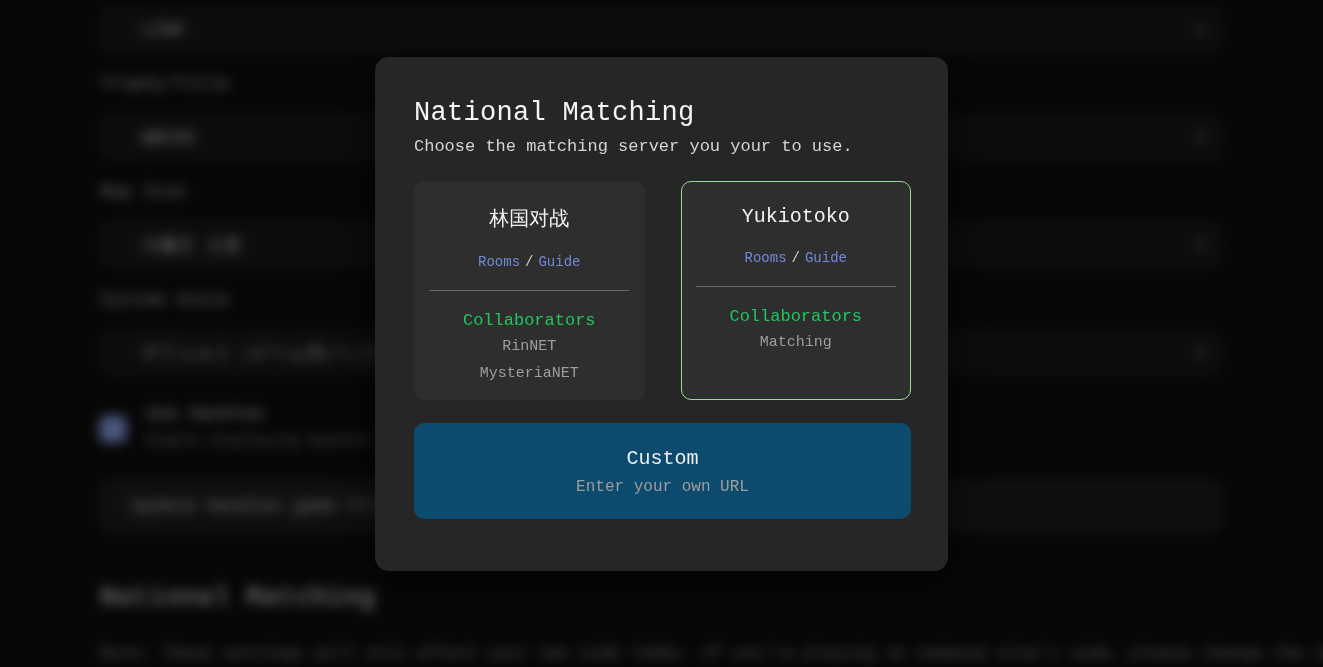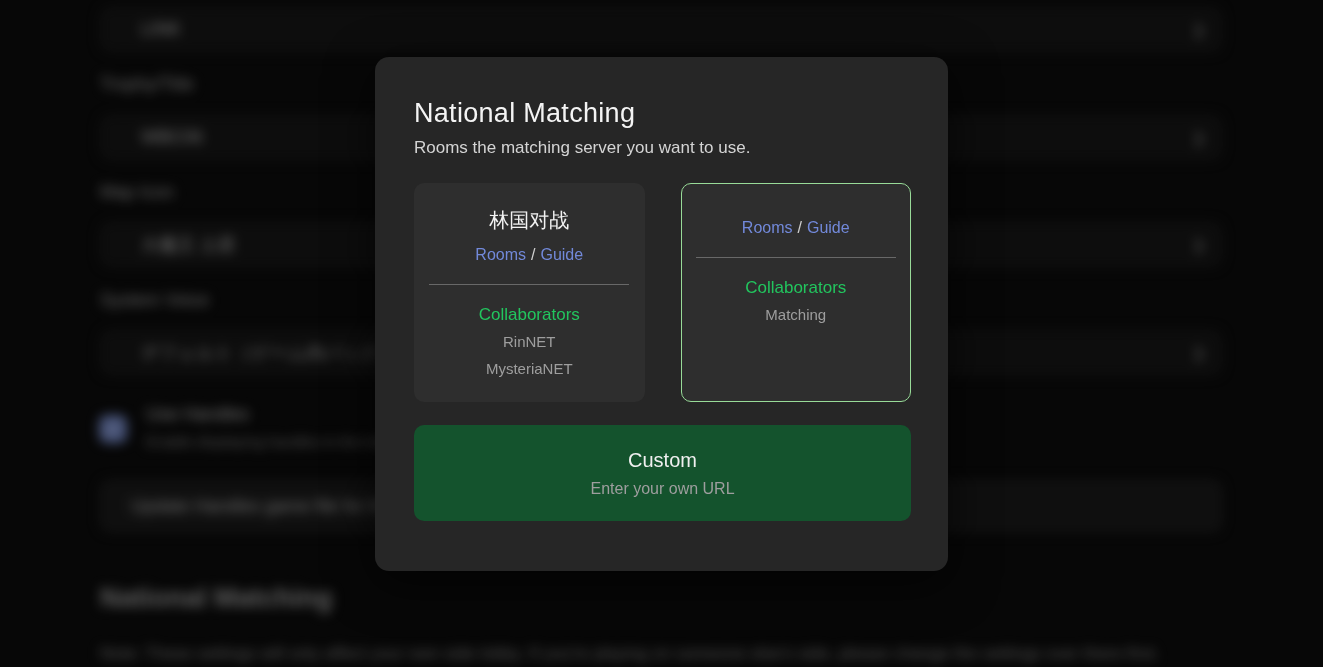--- a/index.html
+++ b/index.html
@@ -1,18 +1,18 @@
 <!DOCTYPE html>
 <html><head>
 <meta charset="utf-8">
 <style>
   html,body { margin:0; padding:0; background:#0d0d0d; }
   body { width:1323px; height:667px; overflow:hidden;
          font-family:"Liberation Sans","DejaVu Sans",sans-serif; }
-  .screen { position:relative; width:1323px; height:667px; overflow:hidden; background:#0d0d0d; }
+  .screen { position:relative; width:1323px; height:667px; overflow:hidden; background:#0d0d0d;font-family:Liberation Mono, monospace; }
 
   
   .backdrop { position:absolute; inset:0; filter:blur(6px); }
   .bg-input { position:absolute; left:100px; width:1122px; height:45px; box-sizing:border-box;
               background:#181818; border:1px solid #2c2c2c; border-radius:10px;
               display:flex; align-items:center; padding:0 40px; color:#cfcfcf; font-size:18px; }
   .bg-input .chev { position:absolute; right:16px; color:#9a9a9a; font-size:15px; }
   .bg-label { position:absolute; left:100px; color:#b8b8b8; font-size:18px; }
   .bg-check { position:absolute; left:99px; top:415px; width:28px; height:28px; background:#8096da;
               border-radius:8px; color:#fff; display:flex; align-items:center; justify-content:center; font-size:18px; }
@@ -30,27 +30,27 @@
   .modal { position:absolute; left:375px; top:57px; width:573px; height:514px; box-sizing:border-box;
            background:#262626; border-radius:14px; box-shadow:0 12px 48px rgba(0,0,0,0.65);
            padding:41px 37px 0 39px; }
   .modal-title { font-size:27px; color:#f4f4f4; letter-spacing:0.3px; }
   .modal-subtitle { margin-top:9px; font-size:17px; color:#d4d4d4; }
   .cards { display:flex; gap:36px; margin-top:25px; }
   .card { flex:1; height:219px; box-sizing:border-box; background:#2e2e2e; border-radius:10px;
           border:1.5px solid transparent; text-align:center; padding-top:23px; cursor:pointer; }
   .card.selected { border-color:#98db98; }
   .card-name { font-size:20px; color:#f2f2f2; }
-  .card-links { margin-top:12px; font-size:16px; }
+  .card-links { margin-top:22px; font-size:14px; }
   .link { color:#7289da; cursor:pointer; }
   .sep { color:#d0d0d0; margin:0 5px; }
   .divider { width:200px; margin:20px auto 0; border:0; border-top:1px solid #686868; }
   .collab-title { margin-top:20px; font-size:17px; color:#22c55e; }
   .collab-name { margin-top:6px; font-size:15px; color:#9e9e9e; line-height:21px; }
-  .custom-card { margin-top:23px; height:96px; background:#14532d; border-radius:10px;
+  .custom-card { margin-top:23px; height:96px; background:#0c4a6e; border-radius:10px;
                  display:flex; flex-direction:column; align-items:center; justify-content:center; cursor:pointer; }
   .custom-title { font-size:20px; color:#f0f0f0; }
   .custom-sub { margin-top:8px; font-size:16px; color:#9e9e9e; }
 </style>
 </head>
 <body>
 
 <div class="screen">
 
   <div class="backdrop">
@@ -89,36 +89,37 @@
     </div>
 
     <div class="bg-heading">National Matching</div>
     <div class="bg-note">Note: These settings will only affect your own side lobby. If you're playing on someone else's side, please change the settings over there first.</div>
   </div>
 
   <div class="overlay"></div>
 
   <div class="modal">
     <div class="modal-title">National Matching</div>
-    <div class="modal-subtitle">Rooms the matching server you want to use.</div>
+    <div class="modal-subtitle">Choose the matching server you your to use.</div>
 
     <div class="cards">
 
       <div class="card">
         <div class="card-name">林国对战</div>
         <div class="card-links">
           <span class="link">Rooms</span><span class="sep">/</span><span class="link">Guide</span>
         </div>
         <hr class="divider">
         <div class="collab-title">Collaborators</div>
         <div class="collab-name">RinNET</div>
         <div class="collab-name">MysteriaNET</div>
       </div>
 
       <div class="card selected">
+        <div class="card-name">Yukiotoko</div>
         <div class="card-links">
           <span class="link">Rooms</span><span class="sep">/</span><span class="link">Guide</span>
         </div>
         <hr class="divider">
         <div class="collab-title">Collaborators</div>
         <div class="collab-name">Matching</div>
       </div>
 
     </div>
 

